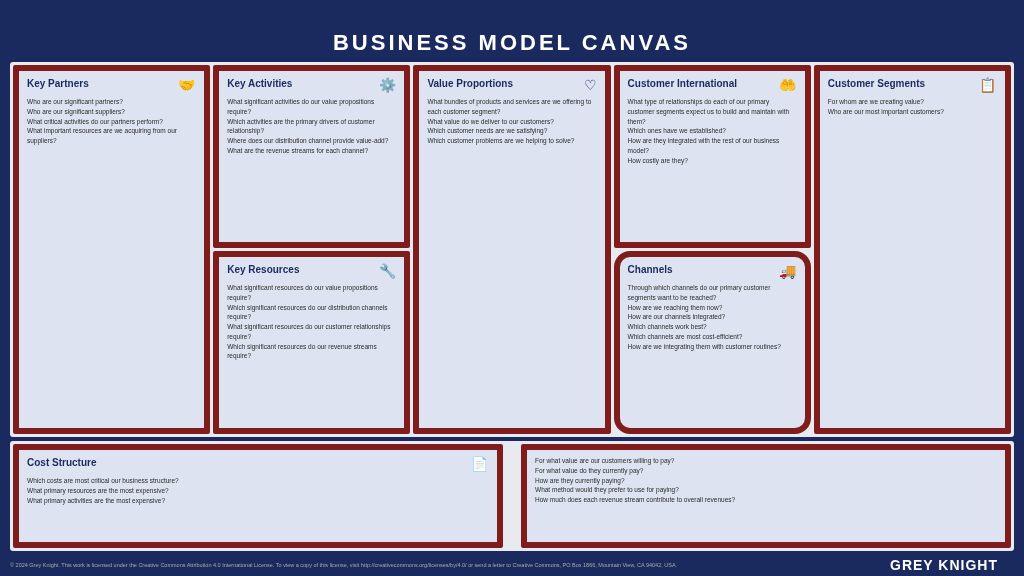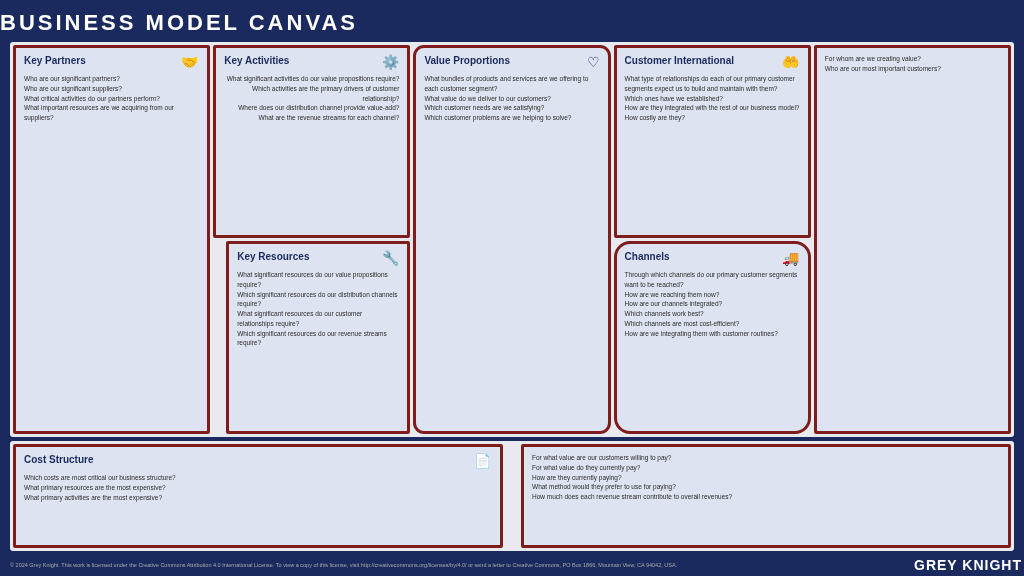--- a/index.html
+++ b/index.html
@@ -7,41 +7,42 @@
       background: #1a2a5e;
       font-family: Arial, sans-serif;
       width: 1024px;
       height: 576px;
       overflow: hidden;
       display: flex;
       flex-direction: column;
     }
     #main-title {
       color: white;
-      text-align: left;
+      text-align: center;
       font-size: 22px;
       font-weight: bold;
       letter-spacing: 3px;
       padding: 10px 0 6px 0;
       flex-shrink: 0;
+      margin-top: 20px;
     }
     #canvas-area {
       flex: 1;
       background: #e8eaf0;
       margin: 0 10px 4px 10px;
       display: grid;
       grid-template-columns: 1fr 1fr 1fr 1fr 1fr;
       grid-template-rows: 1fr 1fr;
       gap: 3px;
       padding: 3px;
       border-radius: 3px;
     }
     .cell {
       background: #dde3f0;
-      border: 3px solid #7f1d1d;
+      border: 6px solid #7f1d1d;
       border-radius: 2px;
       padding: 6px 8px;
       position: relative;
       overflow: hidden;
     }
     .cell-header {
       display: flex;
       justify-content: space-between;
       align-items: flex-start;
       margin-bottom: 4px;
@@ -58,23 +59,23 @@
       color: #1a2a5e;
       flex-shrink: 0;
     }
     .cell-body {
       font-size: 6.5px;
       color: #2a2a2a;
       line-height: 1.5;
     }
     
     .cell-key-partners { grid-column: 1; grid-row: 1 / 3; }
-    .cell-key-activities { grid-column: 2; grid-row: 1; text-align: right; }
-    .cell-key-resources { grid-column: 2; grid-row: 2; margin-left: 13px; }
-    .cell-value-proportions { grid-column: 3; grid-row: 1 / 3; border-radius: 11px; }
+    .cell-key-activities { grid-column: 2; grid-row: 1; }
+    .cell-key-resources { grid-column: 2; grid-row: 2; }
+    .cell-value-proportions { grid-column: 3; grid-row: 1 / 3; }
     .cell-customer-relationships { grid-column: 4; grid-row: 1; }
     .cell-channels { grid-column: 4; grid-row: 2; border-radius: 16px; }
     .cell-customer-segments { grid-column: 5; grid-row: 1 / 3; }
 
     #bottom-area {
       background: #e8eaf0;
       margin: 0 10px 4px 10px;
       display: grid;
       grid-template-columns: 1fr 1fr;
       gap: 18px;
@@ -82,21 +83,21 @@
       border-radius: 3px;
       flex-shrink: 0;
       height: 110px;
     }
     .cell-cost-structure { }
     .cell-revenue-streams { }
 
     #footer {
       color: #aaa;
       font-size: 5.5px;
-      padding: 2px 2px 3px 10px;
+      padding: 2px 26px 3px 10px;
       display: flex;
       justify-content: space-between;
       align-items: center;
       flex-shrink: 0;
     }
     #footer-logo {
       color: white;
       font-size: 14px;
       font-weight: bold;
       letter-spacing: 1px;
@@ -171,20 +172,24 @@
     </div>
     <div class="cell-body" style="white-space:pre-line;">Through which channels do our primary customer segments want to be reached?
 How are we reaching them now?
 How are our channels integrated?
 Which channels work best?
 Which channels are most cost-efficient?
 How are we integrating them with customer routines?</div>
   </div>
 
   <div class="cell cell-customer-segments">
+    <div class="cell-header">
+      <div class="cell-title">Customer Segments</div>
+      <div class="cell-icon">📋</div>
+    </div>
     <div class="cell-body" style="white-space:pre-line;">For whom are we creating value?
 Who are our most important customers?</div>
   </div>
 
 </div>
 
 <div id="bottom-area">
 
   <div class="cell cell-cost-structure">
     <div class="cell-header">

